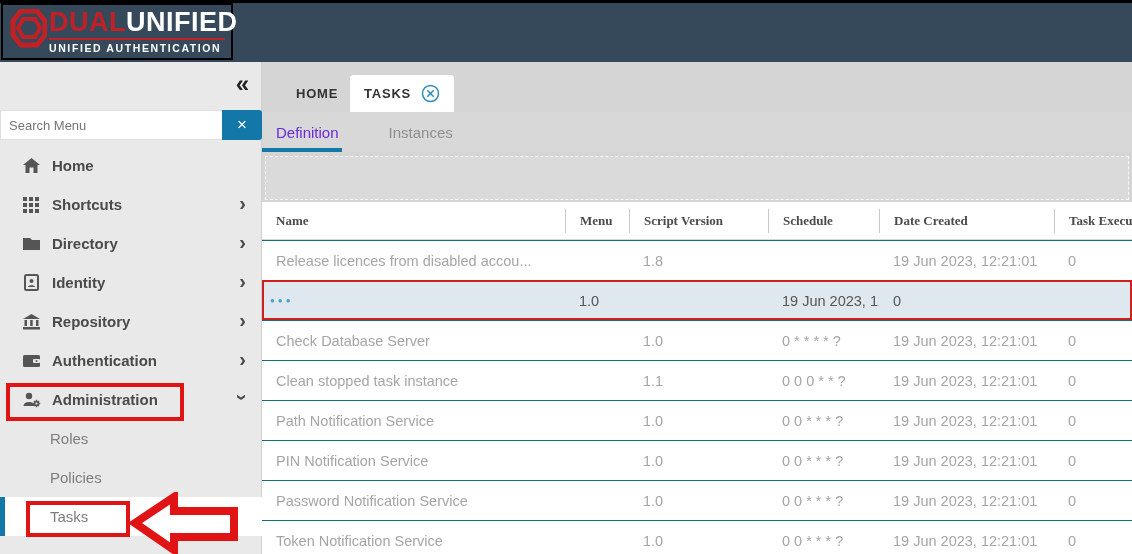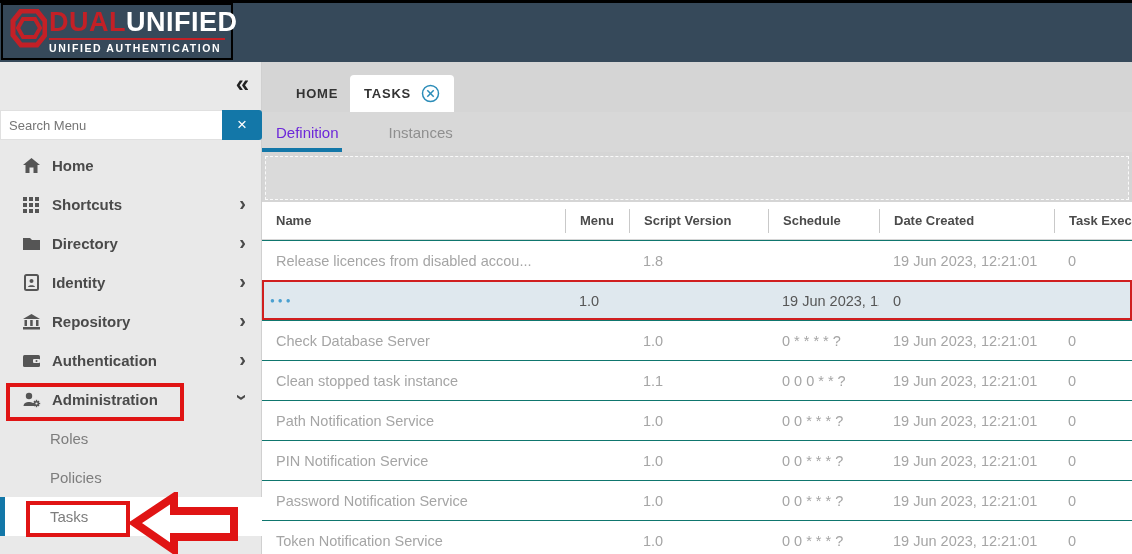--- a/index.html
+++ b/index.html
@@ -87,21 +87,21 @@
     position:absolute; left:3px; top:94px; width:864px; height:44px;
     background:#dadada; border:1px dashed #fafafa;
   }
   
   .table { position:absolute; left:0; top:140px; width:870px; background:#fff; }
   .trow {
     display:grid; grid-template-columns:303px 64px 139px 111px 175px 78px;
     align-items:center;
   }
   .thead { height:38px; border-bottom:1px solid #d6d6d6; }
-  .thead .tcell { font-size:13px; font-weight:bold; color:#4b4b4b; }
+  .thead .tcell { font-size:13px; font-weight:bold; color:#4b4b4b;font-family:Liberation Serif, serif; }
   .thead .tcell + .tcell { border-left:1px solid #c9c9c9; line-height:24px; height:24px; }
   .tcell { padding-left:14px; white-space:nowrap; overflow:hidden; }
   .tr { height:40px; border-top:1px solid #0f766e; font-size:14.5px; color:#a5a5a5; cursor:pointer; background:#fff; }
   .tr:first-of-type { border-top:none; }
   .tr.hl {
     background:#dfe8ee; color:#565656;
     outline:2px solid #d01f1f; outline-offset:-2px;
   }
   .menu-dots { color:#4aa0d0; font-size:13px; font-weight:bold; letter-spacing:3px; padding-left:8px; cursor:pointer; }
   

